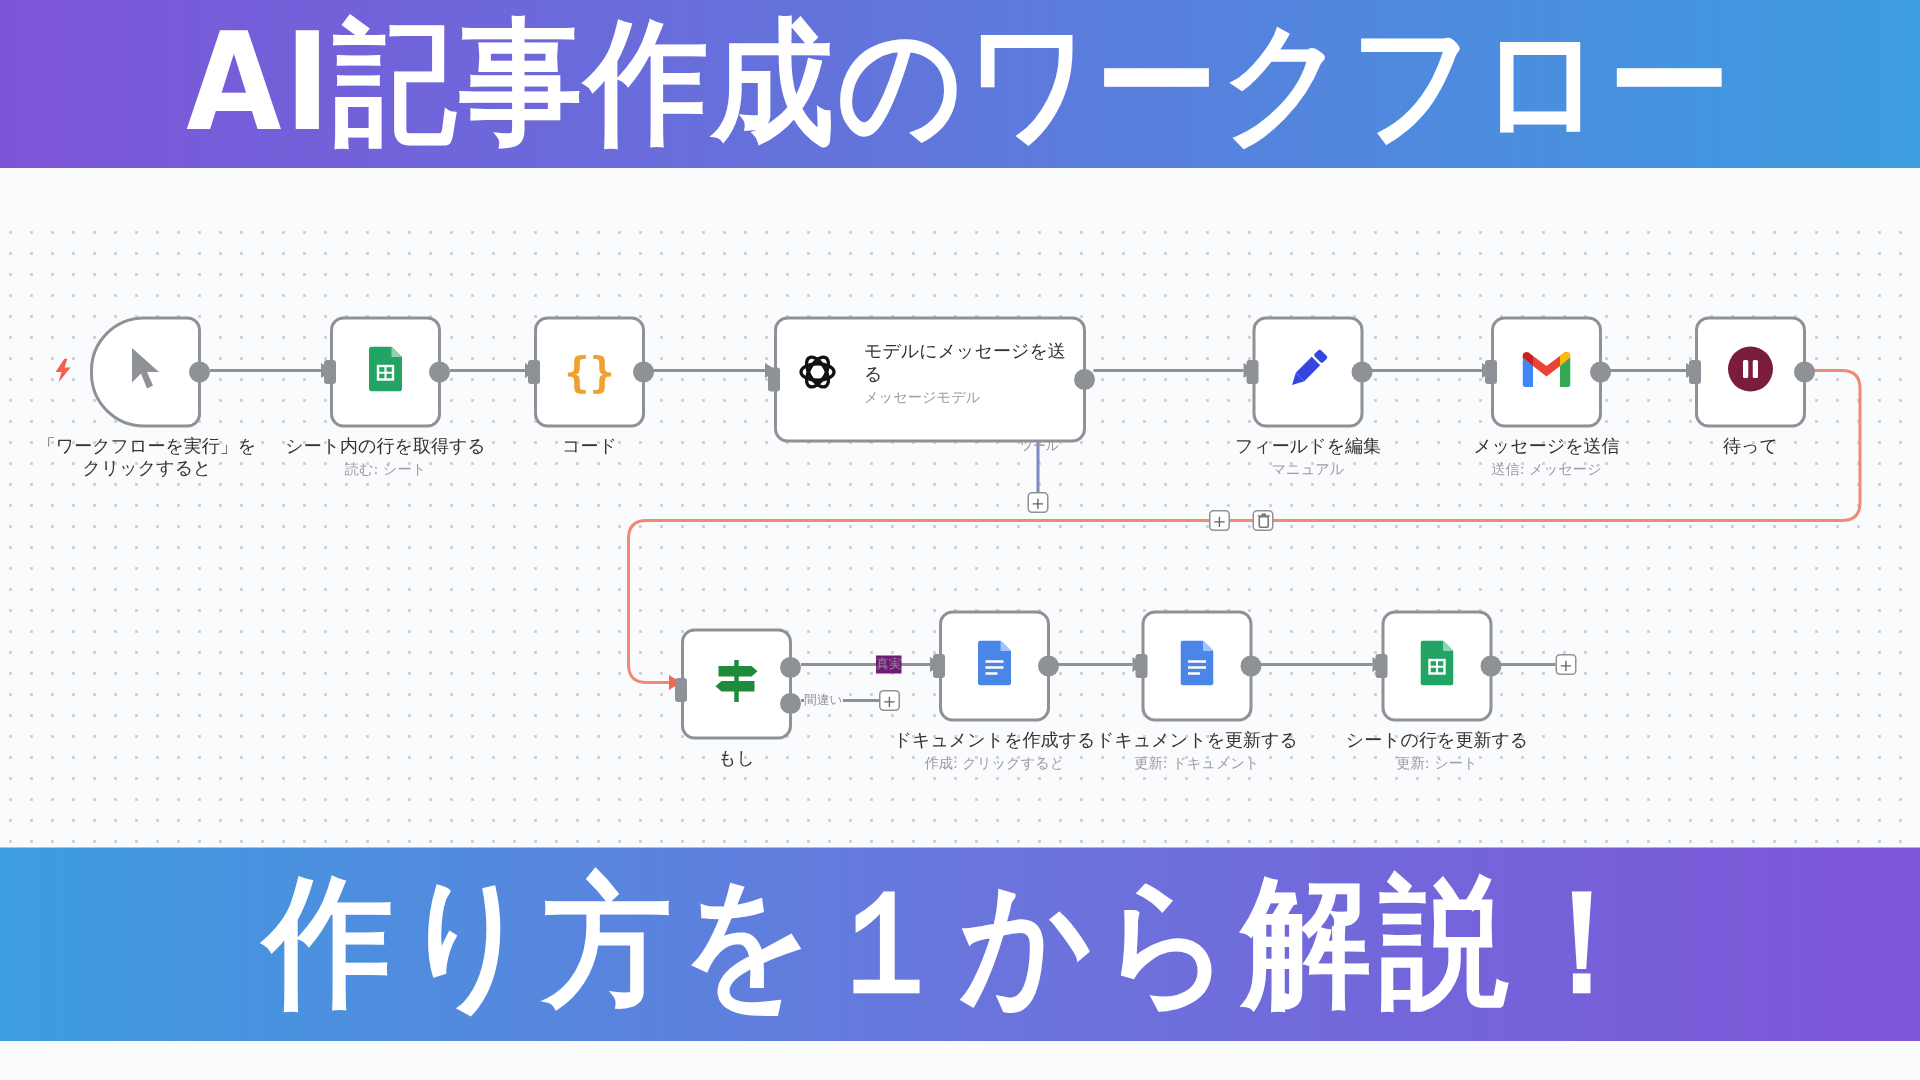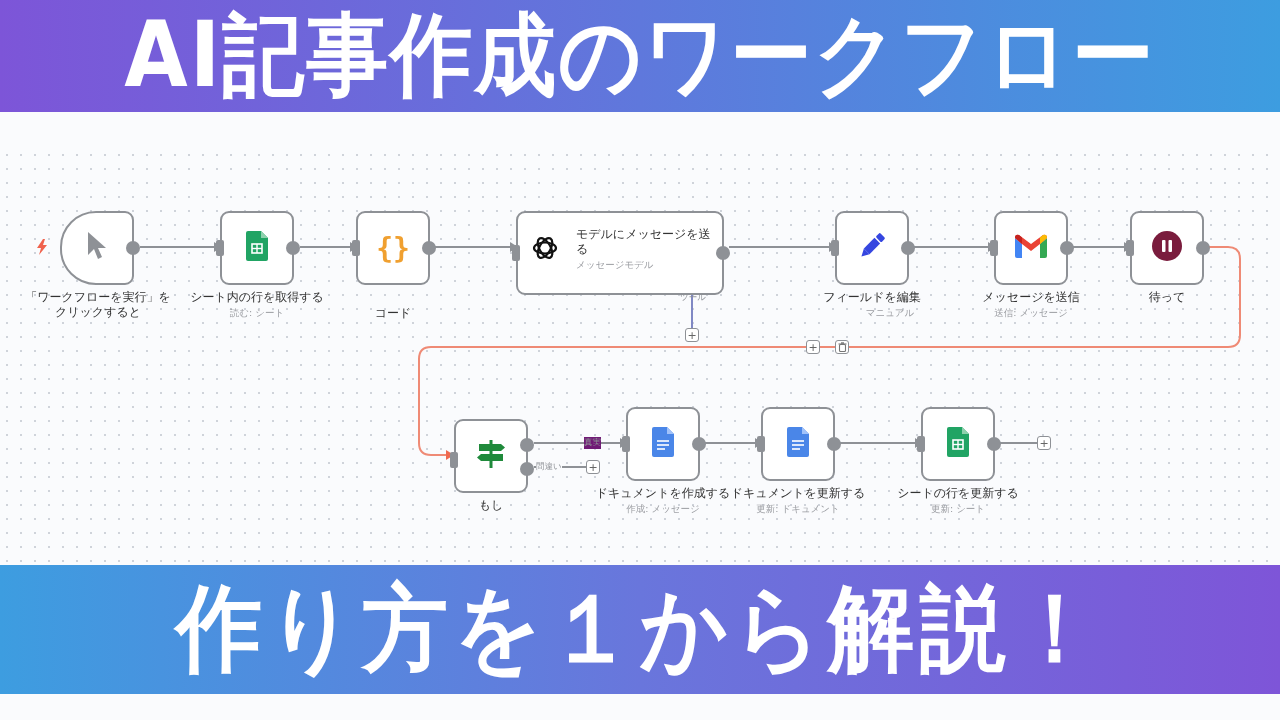--- a/index.html
+++ b/index.html
@@ -98,21 +98,21 @@
   <div class="handle-out"></div>
 </div>
 <div class="label" style="left:257px;top:290px;">シート内の行を取得する</div>
 <div class="sub" style="left:257px;top:307px;">読む: シート</div>
 
 <div class="node" style="left:356px;top:211px;width:74px;height:74px;">
   <div class="handle-in"></div>
   <span style="color:#f0a030;font-size:28px;font-weight:bold;font-family:'DejaVu Sans Mono',monospace;">{}</span>
   <div class="handle-out"></div>
 </div>
-<div class="label" style="left:393px;top:290px;margin-top:16px;">コード</div>
+<div class="label" style="left:393px;top:290px;">コード</div>
 
 <div class="node" style="left:516px;top:211px;width:208px;height:84px;display:block;">
   <div class="handle-in"></div>
   <span style="position:absolute;left:12px;top:20px;">
     <svg width="30" height="30" viewBox="0 0 30 30" fill="none" stroke="#111" stroke-width="2.2">
       <ellipse cx="15" cy="15" rx="11" ry="5.5"></ellipse>
       <ellipse cx="15" cy="15" rx="11" ry="5.5" transform="rotate(60 15 15)"></ellipse>
       <ellipse cx="15" cy="15" rx="11" ry="5.5" transform="rotate(120 15 15)"></ellipse>
     </svg>
   </span>
@@ -133,21 +133,21 @@
         <g transform="rotate(45 16 16)">
           <rect x="12" y="1" width="8" height="6" rx="1.5" fill="#3546e0"></rect>
           <rect x="12" y="8.5" width="8" height="15" fill="#3546e0"></rect>
           <polygon points="12,23.5 20,23.5 16,31" fill="#3546e0"></polygon>
         </g>
       </svg>
   </span>
   <div class="handle-out"></div>
 </div>
 <div class="label" style="left:872px;top:290px;">フィールドを編集</div>
-<div class="sub" style="left:872px;top:307px;margin-left:18px;">マニュアル</div>
+<div class="sub" style="left:872px;top:307px;">マニュアル</div>
 
 <div class="node" style="left:994px;top:211px;width:74px;height:74px;">
   <div class="handle-in"></div>
   <span>
     <svg width="32" height="24" viewBox="0 0 32 24">
       <path d="M0 4 V22 Q0 24 2 24 H7 V10Z" fill="#4285f4"></path>
       <path d="M32 4 V22 Q32 24 30 24 H25 V10Z" fill="#34a853"></path>
       <path d="M0 4 Q0 0 4 1 L16 10 L28 1 Q32 0 32 4 L25 10 L16 17 L7 10Z" fill="#ea4335"></path>
       <path d="M25 3.5 L28 1 Q32 0 32 4 L25 10Z" fill="#fbbc04"></path>
       <path d="M7 3.5 L4 1 Q0 0 0 4 L7 10Z" fill="#c5221f"></path>
@@ -208,21 +208,21 @@
         <g stroke="#fff" stroke-width="1.6">
           <line x1="5" y1="14" x2="17" y2="14"></line>
           <line x1="5" y1="18" x2="17" y2="18"></line>
           <line x1="5" y1="22" x2="13" y2="22"></line>
         </g>
       </svg>
   </span>
   <div class="handle-out"></div>
 </div>
 <div class="label" style="left:663px;top:486px;">ドキュメントを作成する</div>
-<div class="sub" style="left:663px;top:503px;">作成: メッセージ</div>
+<div class="sub" style="left:663px;top:503px;">作成: クリックすると</div>
 
 <div class="node" style="left:761px;top:407px;width:74px;height:74px;">
   <div class="handle-in"></div>
   <span>
     <svg width="22" height="30" viewBox="0 0 22 30">
         <path d="M2 0 H15 L22 7 V28 Q22 30 20 30 H2 Q0 30 0 28 V2 Q0 0 2 0Z" fill="#4a86e8"></path>
         <path d="M15 0 V7 H22Z" fill="#a1c2fa"></path>
         <g stroke="#fff" stroke-width="1.6">
           <line x1="5" y1="14" x2="17" y2="14"></line>
           <line x1="5" y1="18" x2="17" y2="18"></line>

